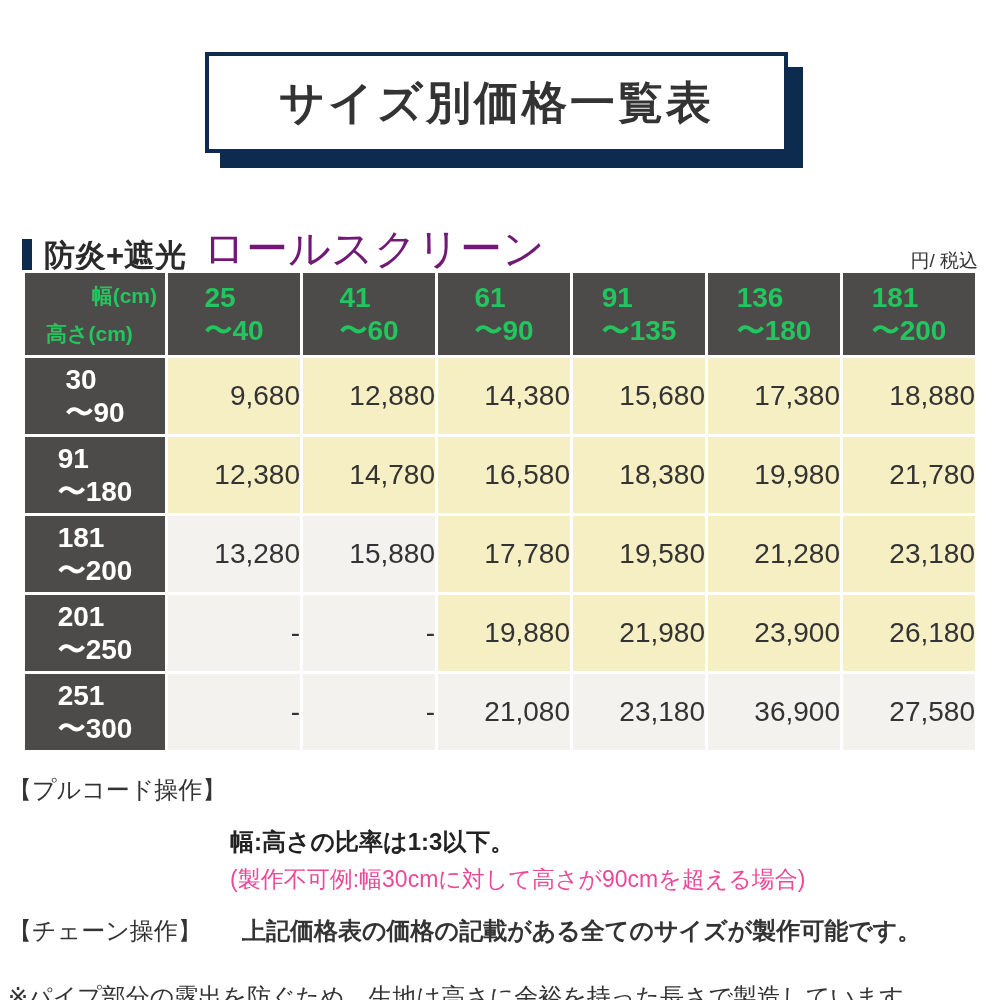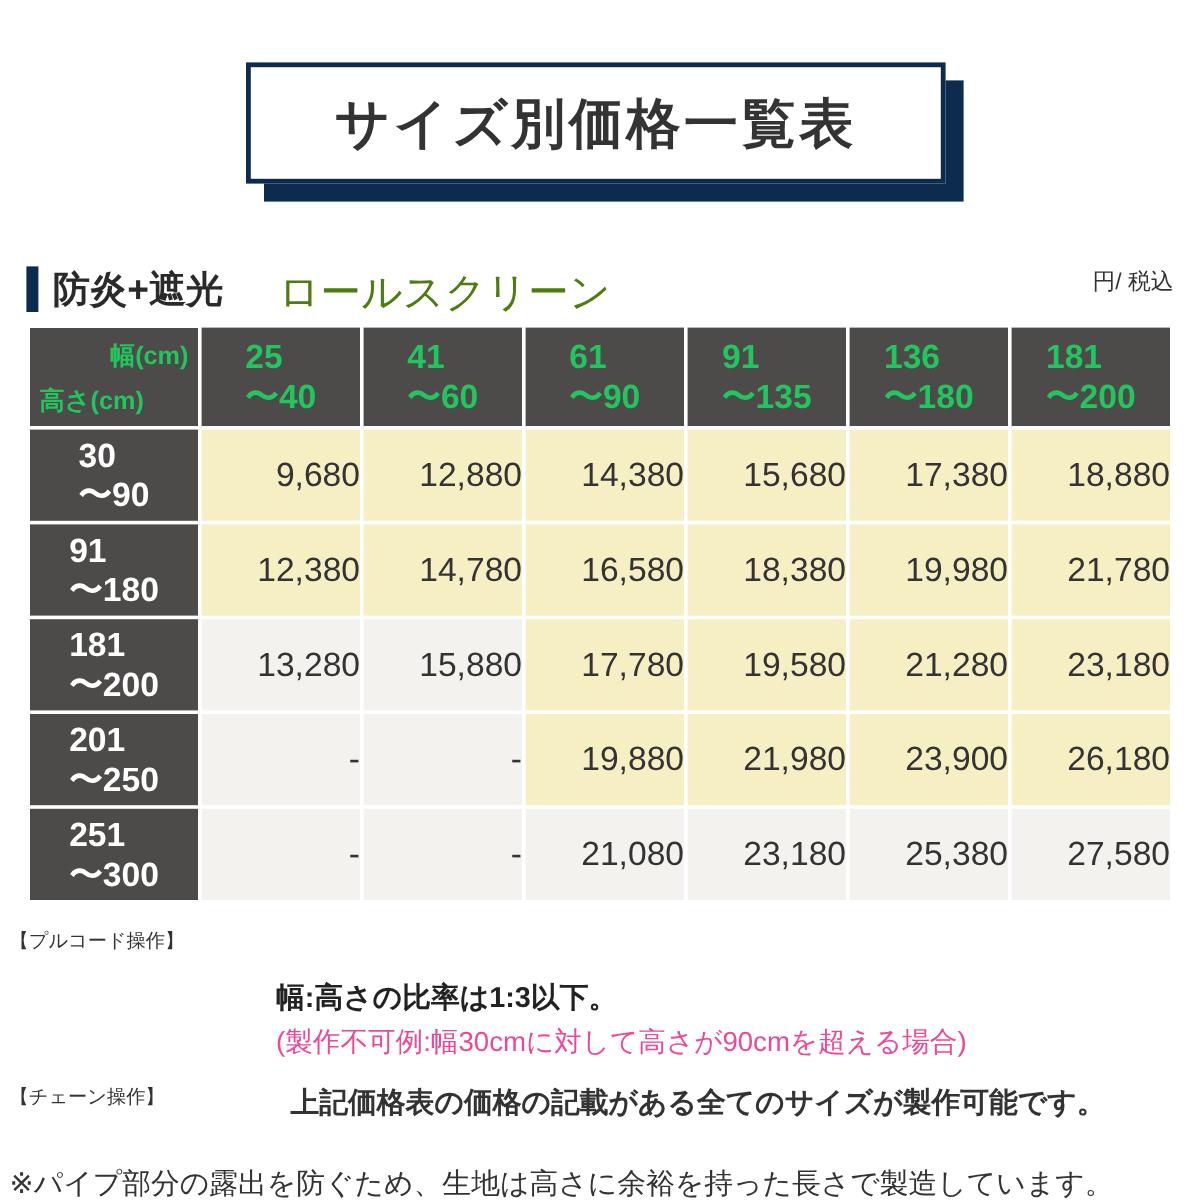--- a/index.html
+++ b/index.html
@@ -8,52 +8,52 @@
   .page { position:relative; width:1000px; height:1000px; overflow:hidden; background:#fff;border-radius:13px; }
 
   
   .title-banner { position:absolute; left:205px; top:52px; width:598px; height:116px; }
   .title-shadow { position:absolute; left:15px; top:15px; width:583px; height:101px; background:var(--navy); }
   .title-box { position:absolute; left:0; top:0; width:583px; height:101px; background:#fff;
     border:4px solid var(--navy); display:flex; align-items:center; justify-content:center; }
   .title-box span { font-size:45px; font-weight:700; color:#333; letter-spacing:3px; }
 
   
-  .section-row { position:absolute; left:22px; top:222px; width:956px; display:flex; align-items:flex-start; }
+  .section-row { position:absolute; left:22px; top:222px; width:956px; display:flex; align-items:flex-end; }
   .navy-bar { display:inline-block; width:10px; height:38px; background:var(--navy); margin-right:12px; }
   .category { font-size:31px; font-weight:700; color:#2a2a2a; line-height:1.3; }
-  .product  { font-size:34px; font-weight:500; color:#4d7c0f; margin-left:46px; line-height:1.3; }
+  .product  { font-size:42px; font-weight:500; color:#701a75; margin-left:17px; line-height:1.3; }
   .spacer { flex:1; }
   .tax { font-size:19px; font-weight:400; color:#333; padding-bottom:3px; }
 
   
   table.price-table { position:absolute; left:22px; top:270px; width:956px;
     border-collapse:collapse; table-layout:fixed; }
   .price-table col.col-head { width:143px; }
   .price-table th, .price-table td { border:3px solid #fff; padding:0; }
   .price-table thead th { background:var(--dkgray); color:#22c55e; height:85px;
     font-weight:600; vertical-align:middle; text-align:center; }
   .range { display:inline-block; text-align:left; font-size:28px; line-height:1.18; font-weight:600; }
   .range .l2 { display:block; }
   th.corner { position:relative;
     background:linear-gradient(to top right,
       var(--dkgray) calc(50% - 1px), #ececec calc(50% - 1px),
       #ececec calc(50% + 1px), var(--dkgray) calc(50% + 1px)); }
   .corner-width  { position:absolute; top:9px;  right:8px; font-size:21px; font-weight:600; }
-  .corner-height { position:absolute; bottom:7px; left:8px; font-size:21px; font-weight:600; }
+  .corner-height { position:absolute; bottom:7px; left:21px; font-size:21px; font-weight:600; }
   .price-table td { height:79px; text-align:right; vertical-align:middle;
     font-size:28px; font-weight:500; color:#333; }
   td.row-head { background:var(--dkgray); color:#fff; text-align:center; }
   td.cream { background:var(--cream); }
   td.plain { background:var(--ltgray); }
 
   
   .notes { position:absolute; left:8px; top:774px; width:986px; }
   .note-row { display:flex; align-items:flex-start; }
-  .note-label { flex:0 0 222px; font-size:16px; font-weight:400; color:#333; line-height:1.35; }
+  .note-label { flex:0 0 222px; font-size:24px; font-weight:400; color:#333; line-height:1.35; }
   .note-strong { font-size:24px; font-weight:700; color:#222; line-height:1.35; }
   .swatch { display:inline-block; width:70px; height:28px; background:var(--cream);
     vertical-align:middle; margin:0 5px 4px 5px; }
   .note-line2 { margin-left:222px; margin-top:20px; }
   .note-line3 { margin-left:222px; margin-top:5px; font-size:23px; font-weight:400; color:#ec4899; }
   .chain-row { margin-top:20px; }
   .chain-text { font-size:24px; font-weight:700; color:#333; margin-left:12px; line-height:1.35; }
   .footnote { margin-top:34px; font-size:24px; font-weight:400; color:#333; }
 </style>
 </head>
@@ -131,21 +131,21 @@
           <td class="cream">21,980</td>
           <td class="cream">23,900</td>
           <td class="cream">26,180</td>
         </tr>
         <tr>
           <td class="row-head"><span class="range"><span class="l1">251</span><span class="l2">〜300</span></span></td>
           <td class="plain">-</td>
           <td class="plain">-</td>
           <td class="plain">21,080</td>
           <td class="plain">23,180</td>
-          <td class="plain">25,380</td>
+          <td class="plain">36,900</td>
           <td class="plain">27,580</td>
         </tr>
       </tbody>
   </table>
 
   <div class="notes">
     <div class="note-row">
       <span class="note-label">【プルコード操作】</span>
     </div>
     <div class="note-strong note-line2">幅:高さの比率は1:3以下。</div>

